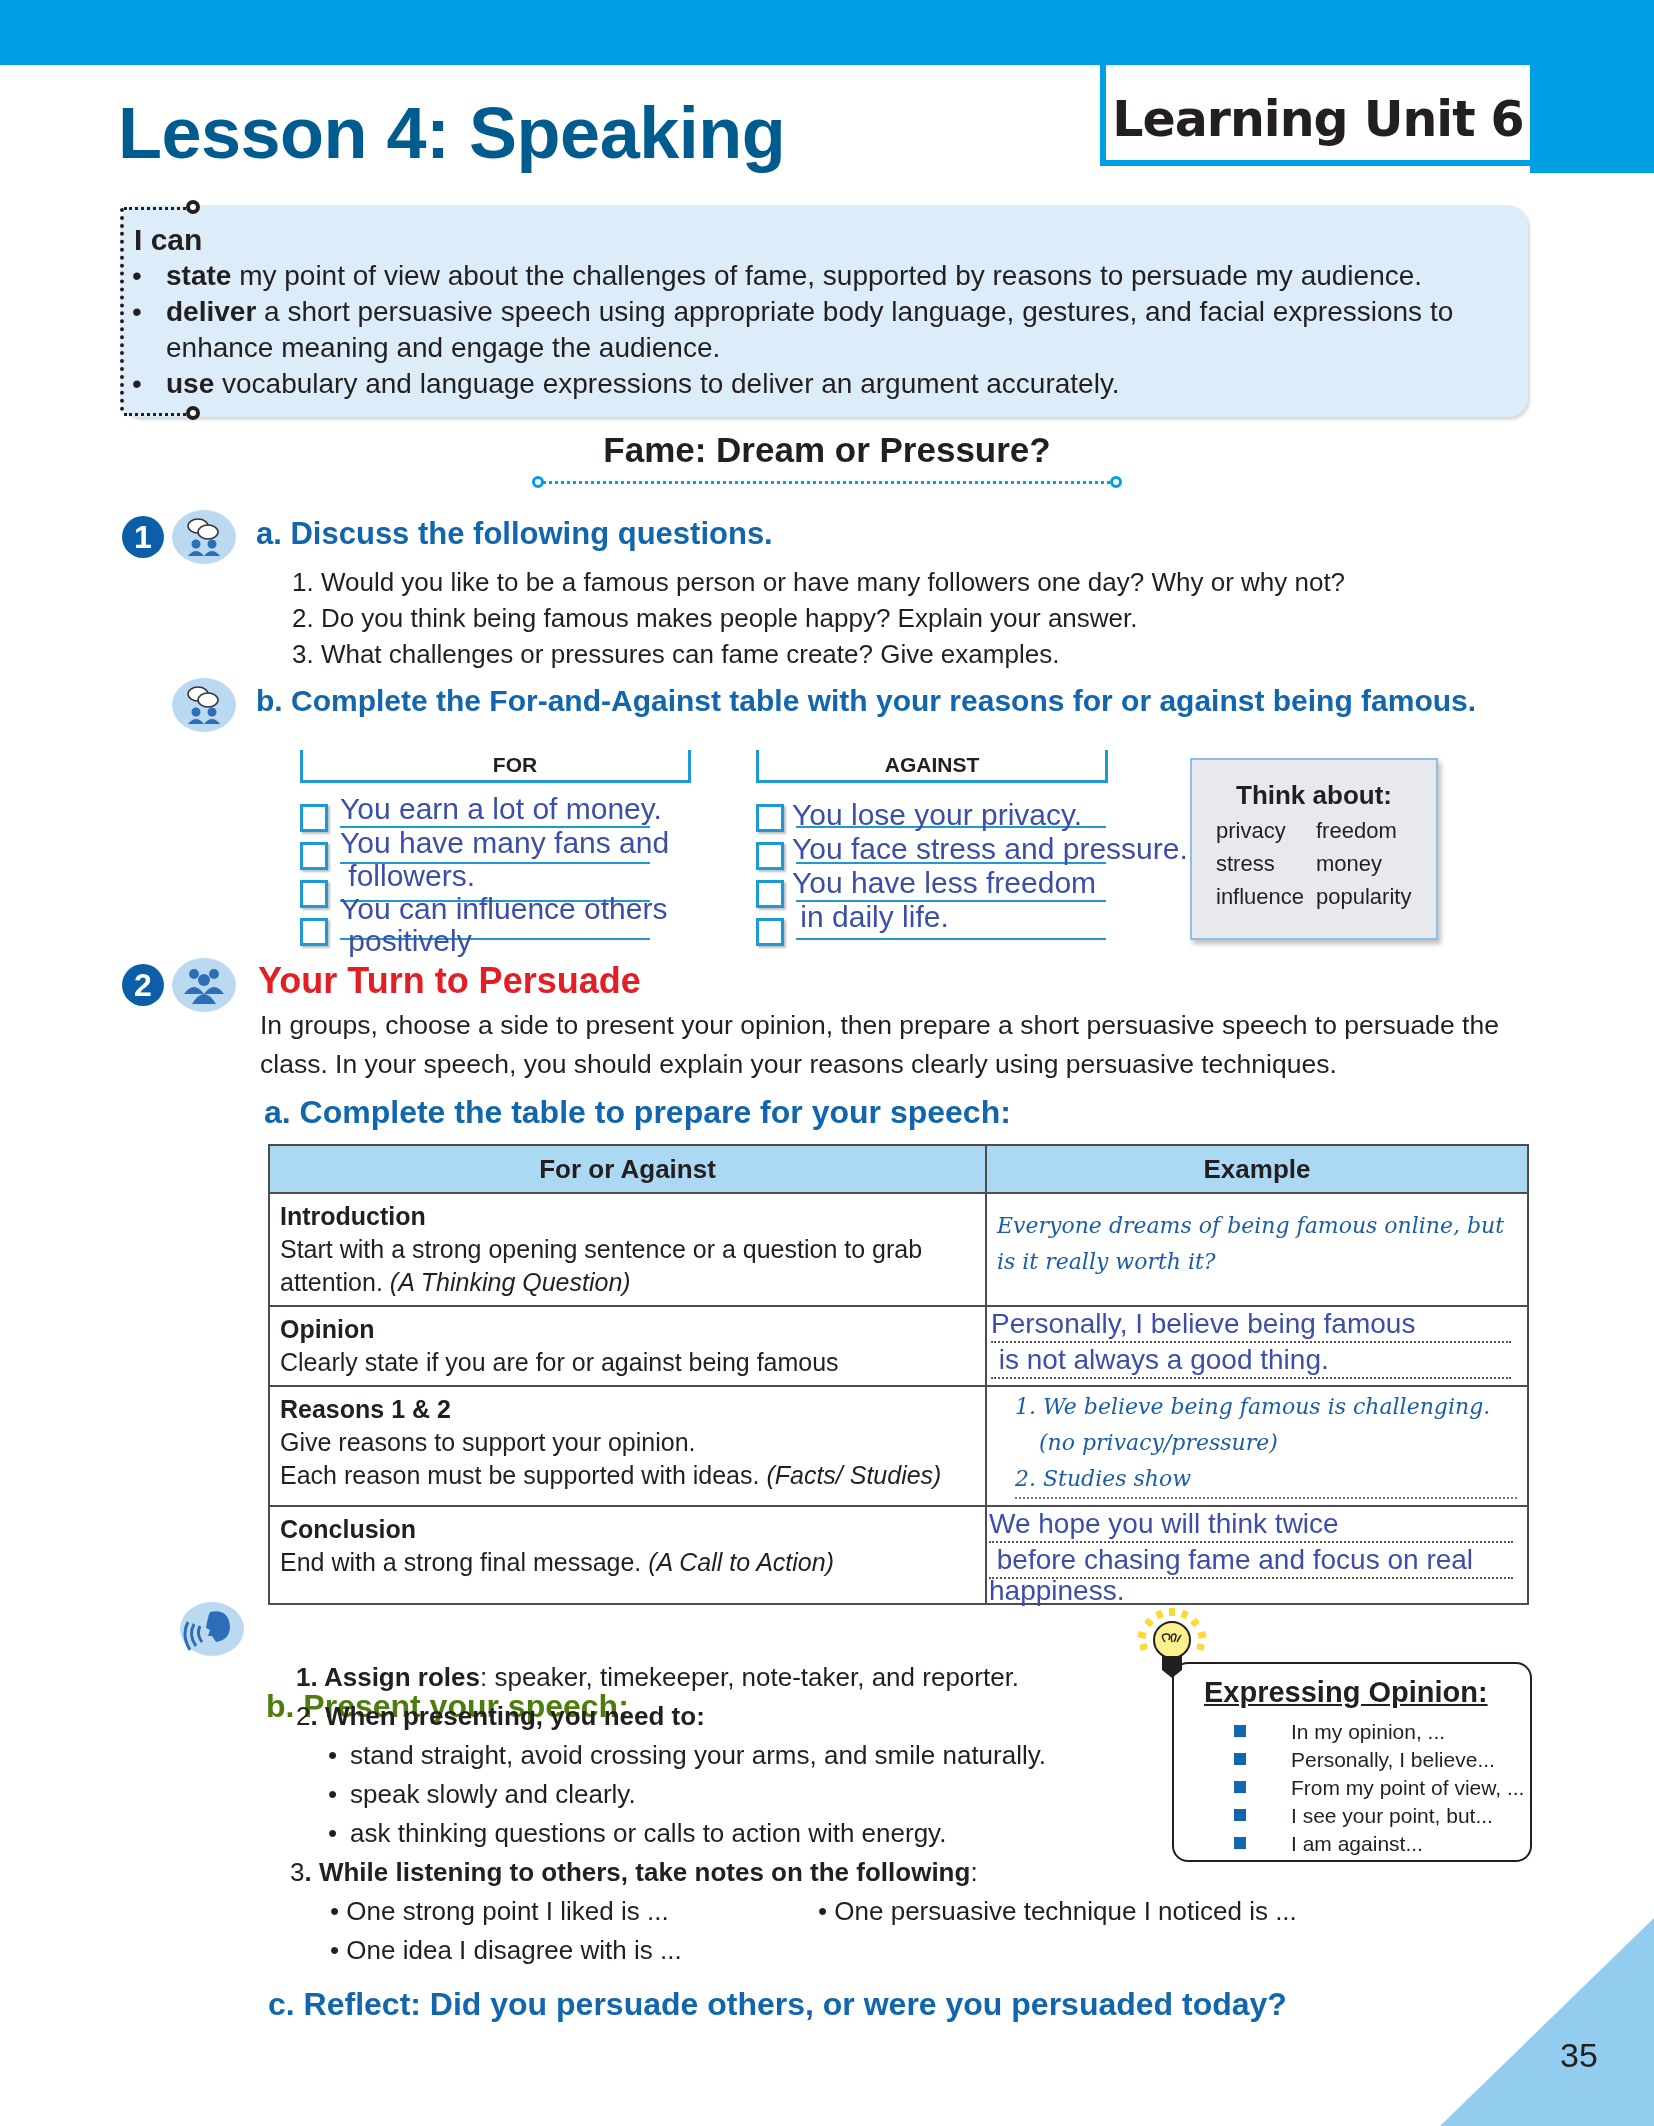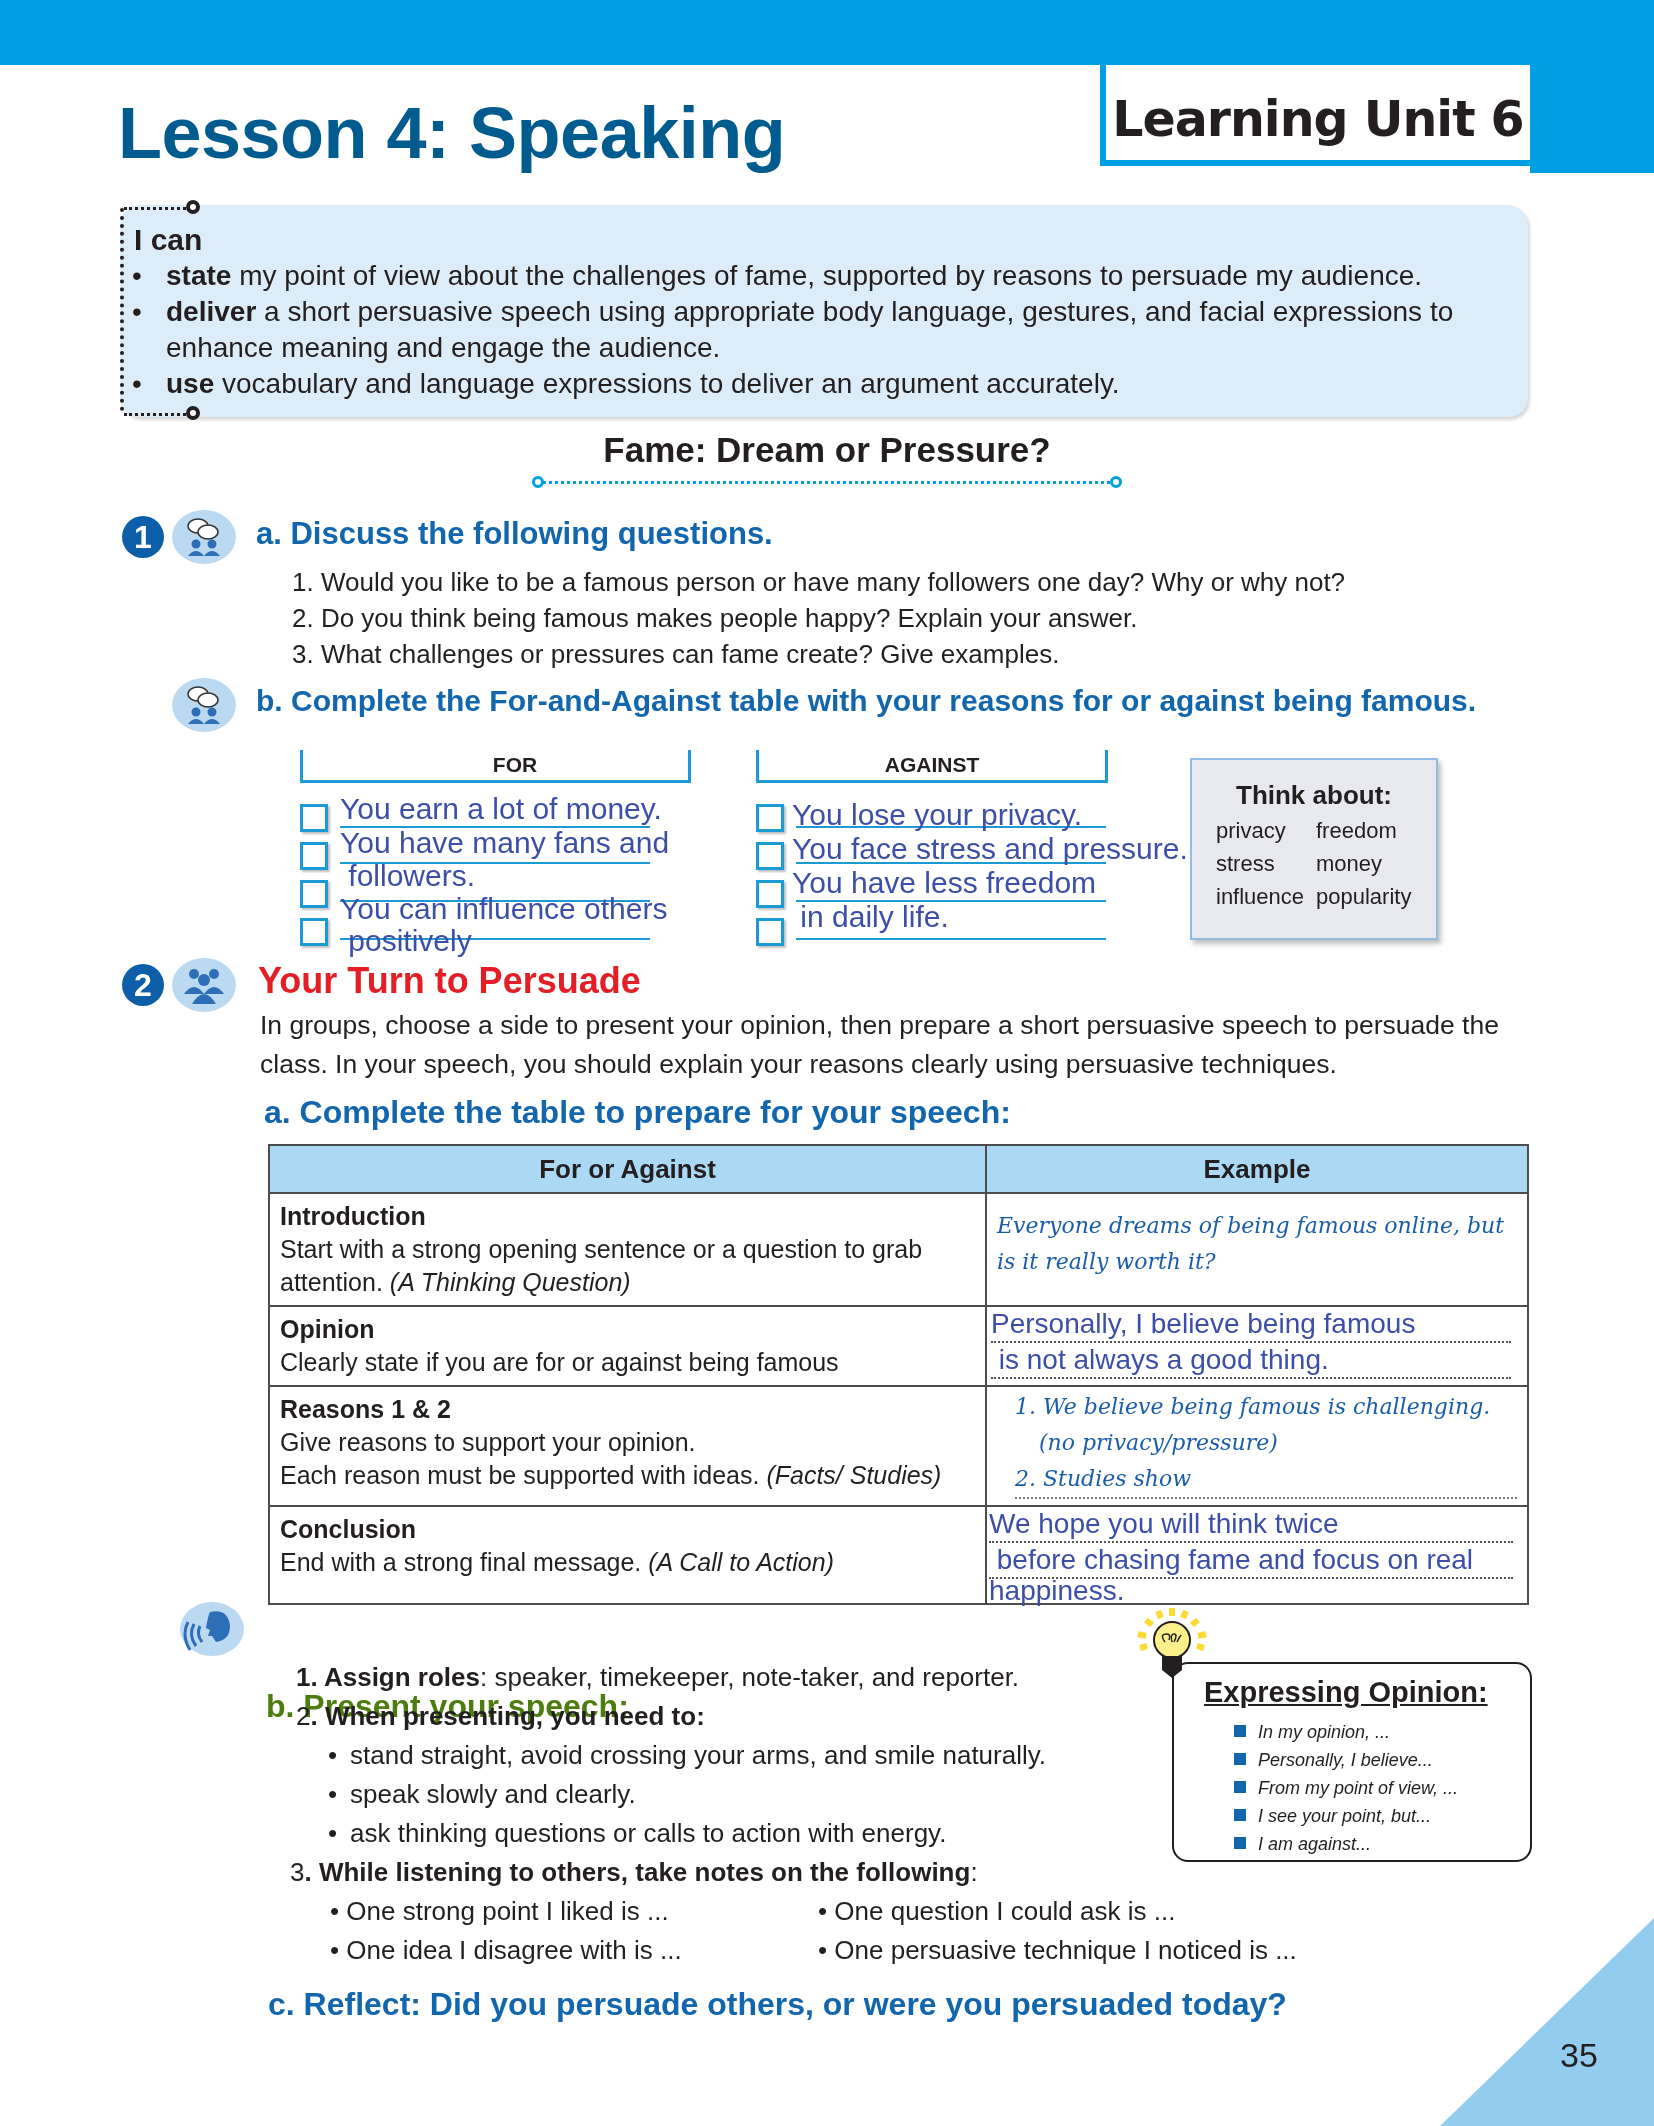--- a/index.html
+++ b/index.html
@@ -67,21 +67,21 @@
   
   .sub-b { left:266px; top:1688px; font-size:32px; font-weight:bold; color:#4d7c0f; }
   .steps { left:296px; top:1658px; font-size:26px; line-height:39px; }
   .steps .bul { padding-left:34px; position:relative; }
   .steps .bul::before { content:"•"; position:absolute; left:34px; margin-left:-2px; }
   .bul-text { padding-left:20px; }
   .notes { font-size:26px; line-height:39px; }
 
   .opinion-box { left:1172px; top:1662px; width:356px; height:196px; border:2px solid #231f20; border-radius:16px; background:#fff; }
   .opinion-title { left:30px; top:12px; font-size:29px; font-weight:bold; text-decoration:underline; }
-  .op-item { font-size:18px; line-height:28px; position:relative; padding-left:24px;font-style:italic; }
+  .op-item { font-size:21px; line-height:28px; position:relative; padding-left:57px; }
   .op-sq { position:absolute; left:0; top:7px; width:12px; height:12px; background:#1266ad; }
 
   .reflect { left:268px; top:1986px; font-size:32px; font-weight:bold; color:#1266ad; }
   .corner { left:0; top:0; width:1654px; height:2126px; }
   .page-num { left:1560px; top:2036px; font-size:34px; }
 </style>
 </head>
 <body>
 
 <div class="abs top-band"></div>
@@ -265,21 +265,20 @@
   <div class="bul"><span class="bul-text">stand straight, avoid crossing your arms, and smile naturally.</span></div>
   <div class="bul"><span class="bul-text">speak slowly and clearly.</span></div>
   <div class="bul"><span class="bul-text">ask thinking questions or calls to action with energy.</span></div>
   <div style="margin-left:-6px;"><span>3</span><b>. While listening to others, take notes on the following</b><span>:</span></div>
 </div>
 <div class="abs notes" style="left:330px;top:1892px;">
   <div>• <span>One strong point I liked is ...</span></div>
   <div>• <span>One idea I disagree with is ...</span></div>
 </div>
 <div class="abs notes" style="left:818px;top:1892px;">
-  <div>• <span>One question I could ask is ...</span></div>
   <div>• <span>One persuasive technique I noticed is ...</span></div>
 </div>
 
 <div class="abs opinion-box">
   <div class="abs opinion-title">Expressing Opinion:</div>
   <div class="abs" style="left:60px;top:54px;">
     <div class="op-item"><span class="op-sq"></span><span>In my opinion, ...</span></div>
     <div class="op-item"><span class="op-sq"></span><span>Personally, I believe...</span></div>
     <div class="op-item"><span class="op-sq"></span><span>From my point of view, ...</span></div>
     <div class="op-item"><span class="op-sq"></span><span>I see your point, but...</span></div>

